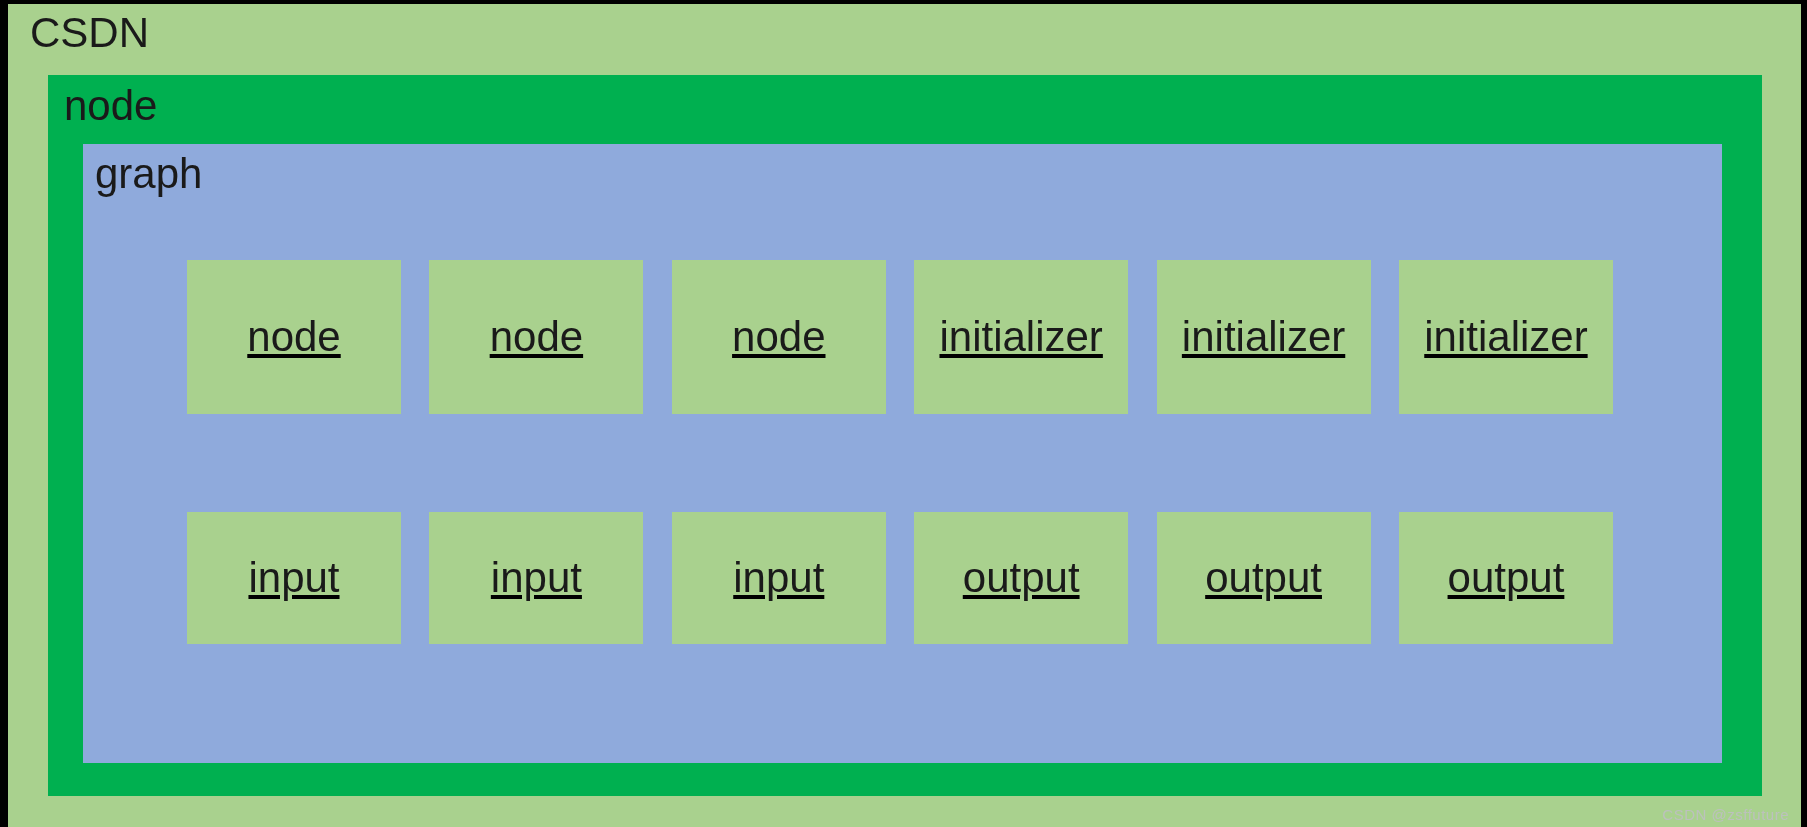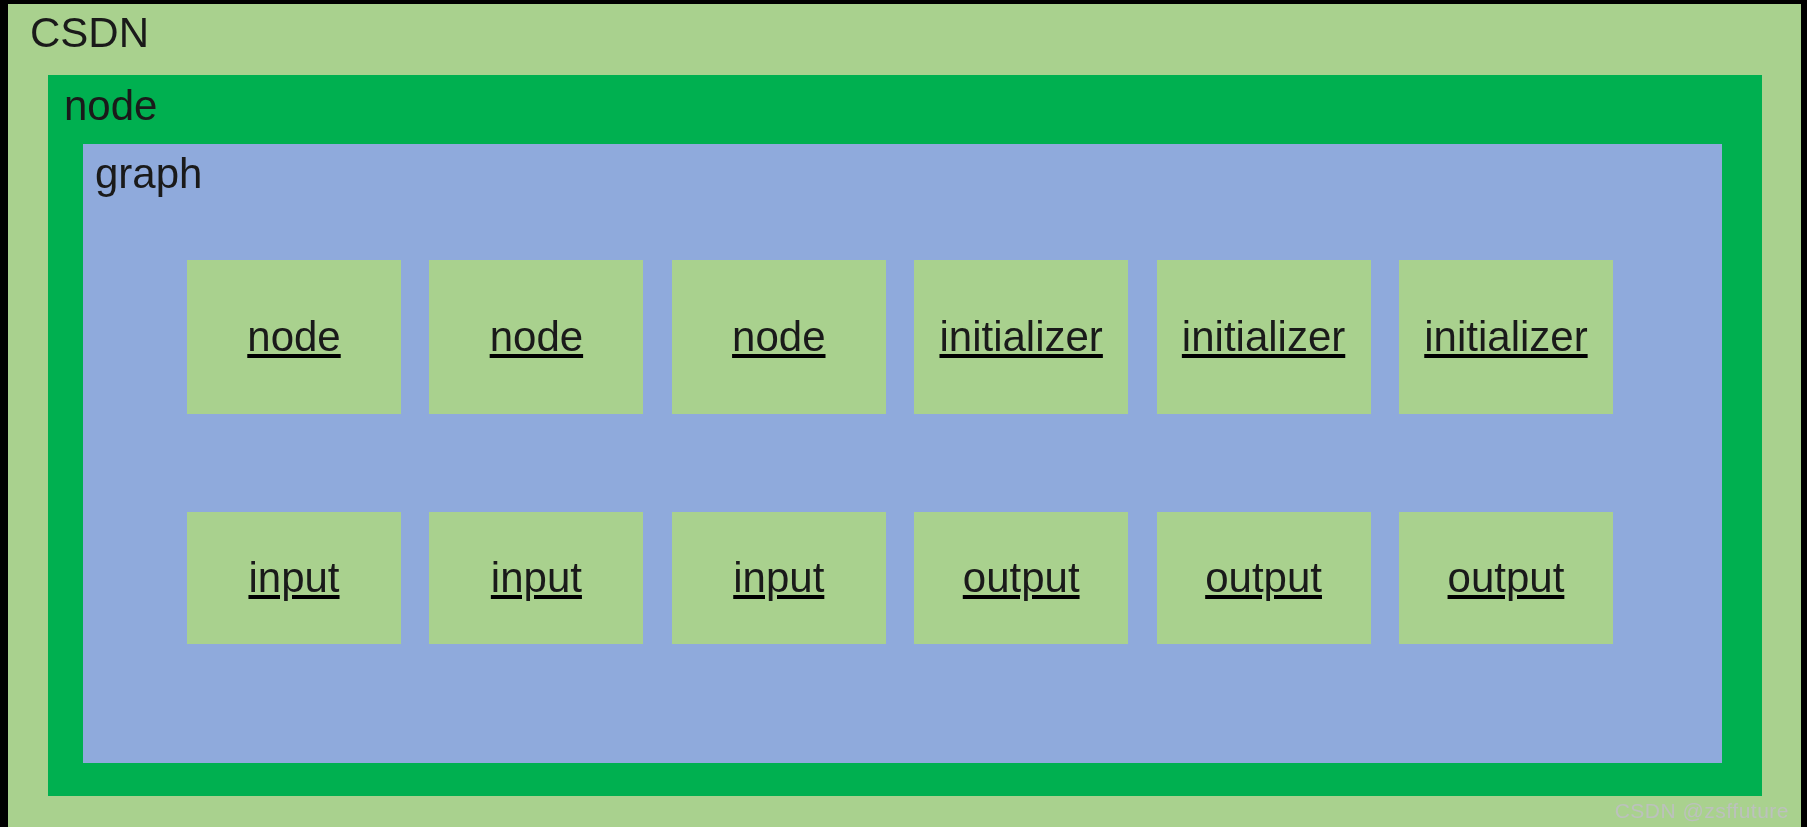--- a/index.html
+++ b/index.html
@@ -66,21 +66,21 @@
     align-items: center;
     justify-content: center;
     font-size: 42px;
     color: var(--text);
     white-space: nowrap;
   }
 
   .watermark {
     position: absolute;
     right: 12px; bottom: 4px;
-    font-size: 21px;
+    font-size: 15px;
     letter-spacing: 0.5px;
     color: var(--watermark);
   }
 </style>
 </head>
 <body>
 
 <div class="onnx">
   <div class="level-label onnx-label">CSDN</div>
 

